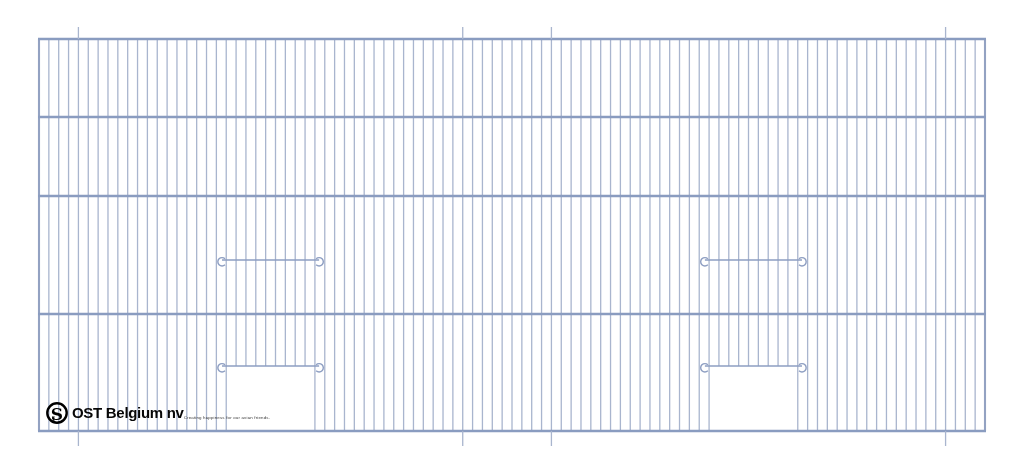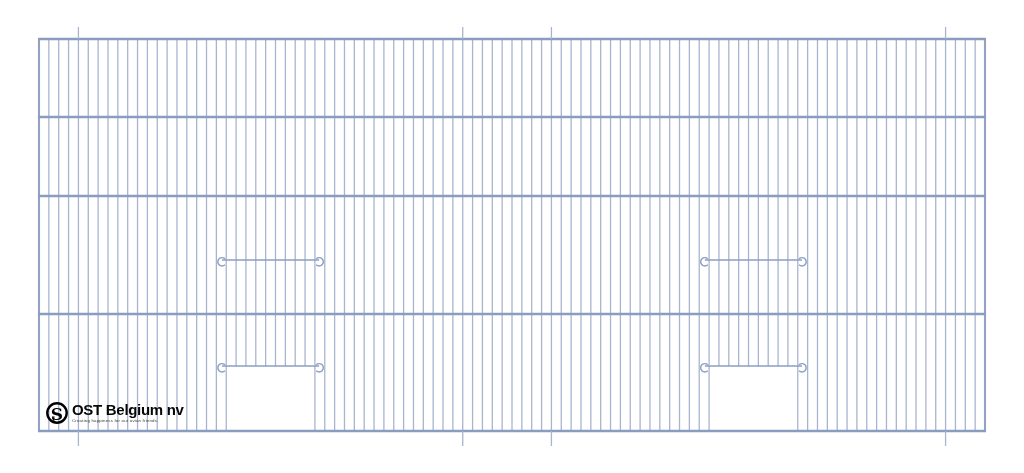--- a/index.html
+++ b/index.html
@@ -24,22 +24,23 @@
     position: absolute;
     left: 45px;
     top: 400px;
     height: 26px;
     display: flex;
     align-items: center;
     gap: 3px;
   }
   .logo-text {
     display: flex;
-    flex-direction: column;
+    flex-direction: row;
     justify-content: center;
+    align-items: flex-end;
   }
   .brand-name {
     font-size: 15px;
     font-weight: 800;
     letter-spacing: -0.3px;
     color: #070707;
     line-height: 14px;
     white-space: nowrap;
   }
   .brand-tagline {

